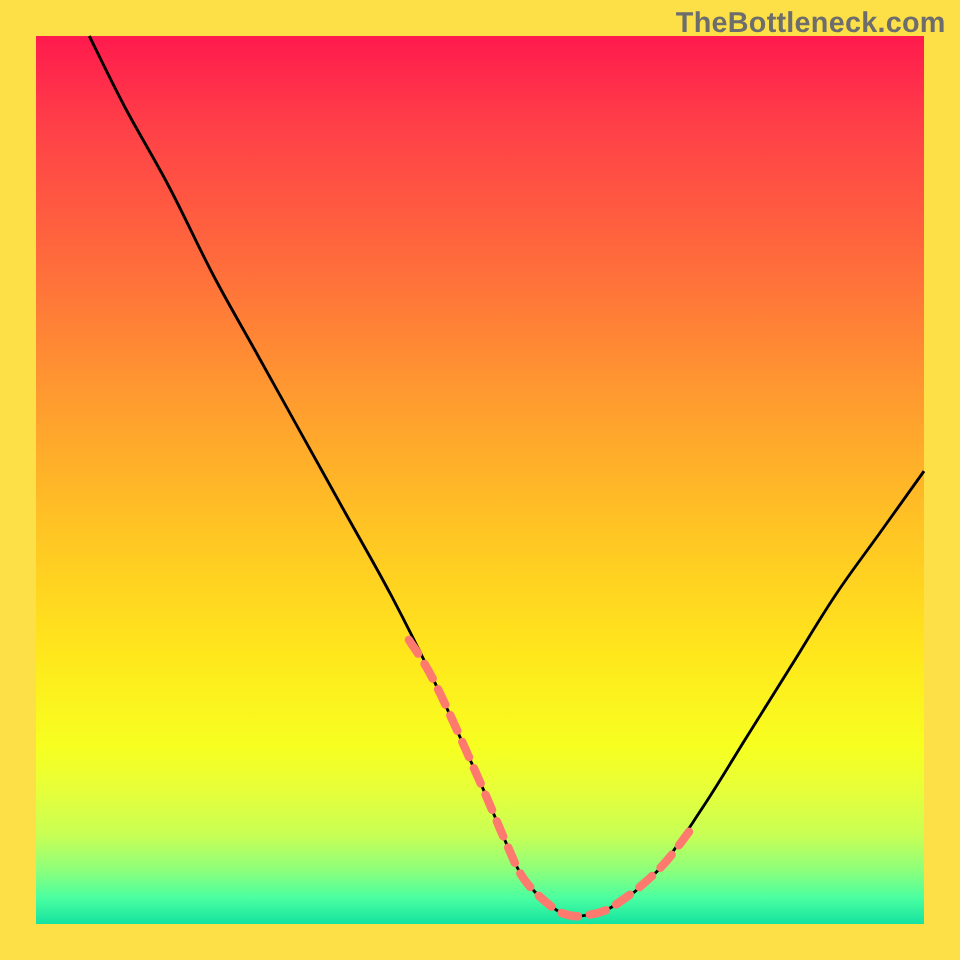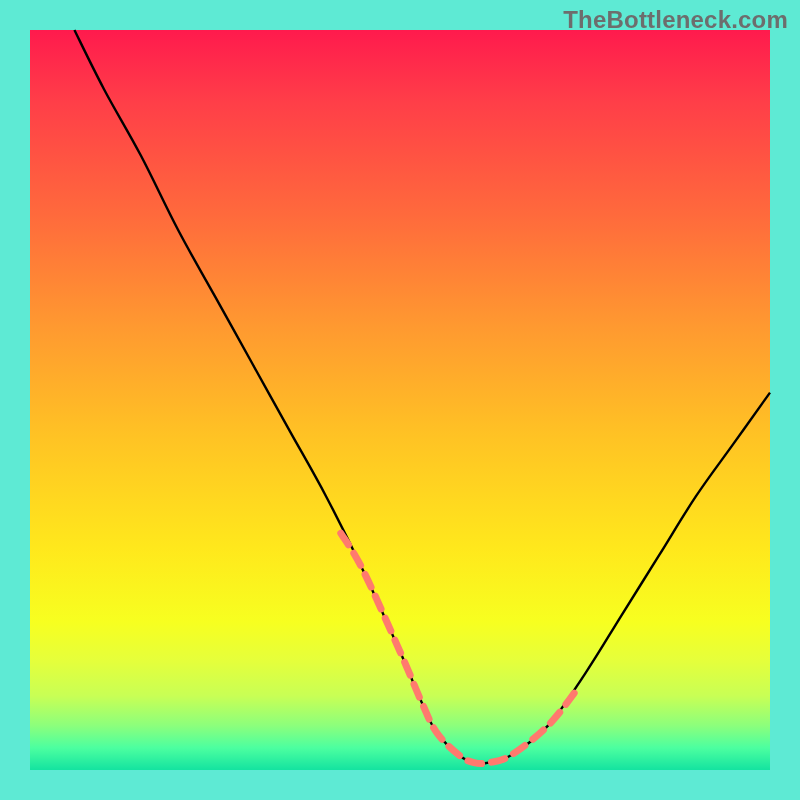--- a/index.html
+++ b/index.html
@@ -9,21 +9,21 @@
     height: 800px;
     background: #000;
     overflow: hidden;
   }
   .frame {
     position: absolute;
     left: 0;
     top: 0;
     width: 800px;
     height: 800px;
-    background: #5eead4;
+    background: #fde047;
   }
   .plot-area {
     position: absolute;
     left: 30px;
     top: 30px;
     width: 740px;
     height: 740px;
     background: linear-gradient(
       to bottom,
       #ff1a4d 0%,

